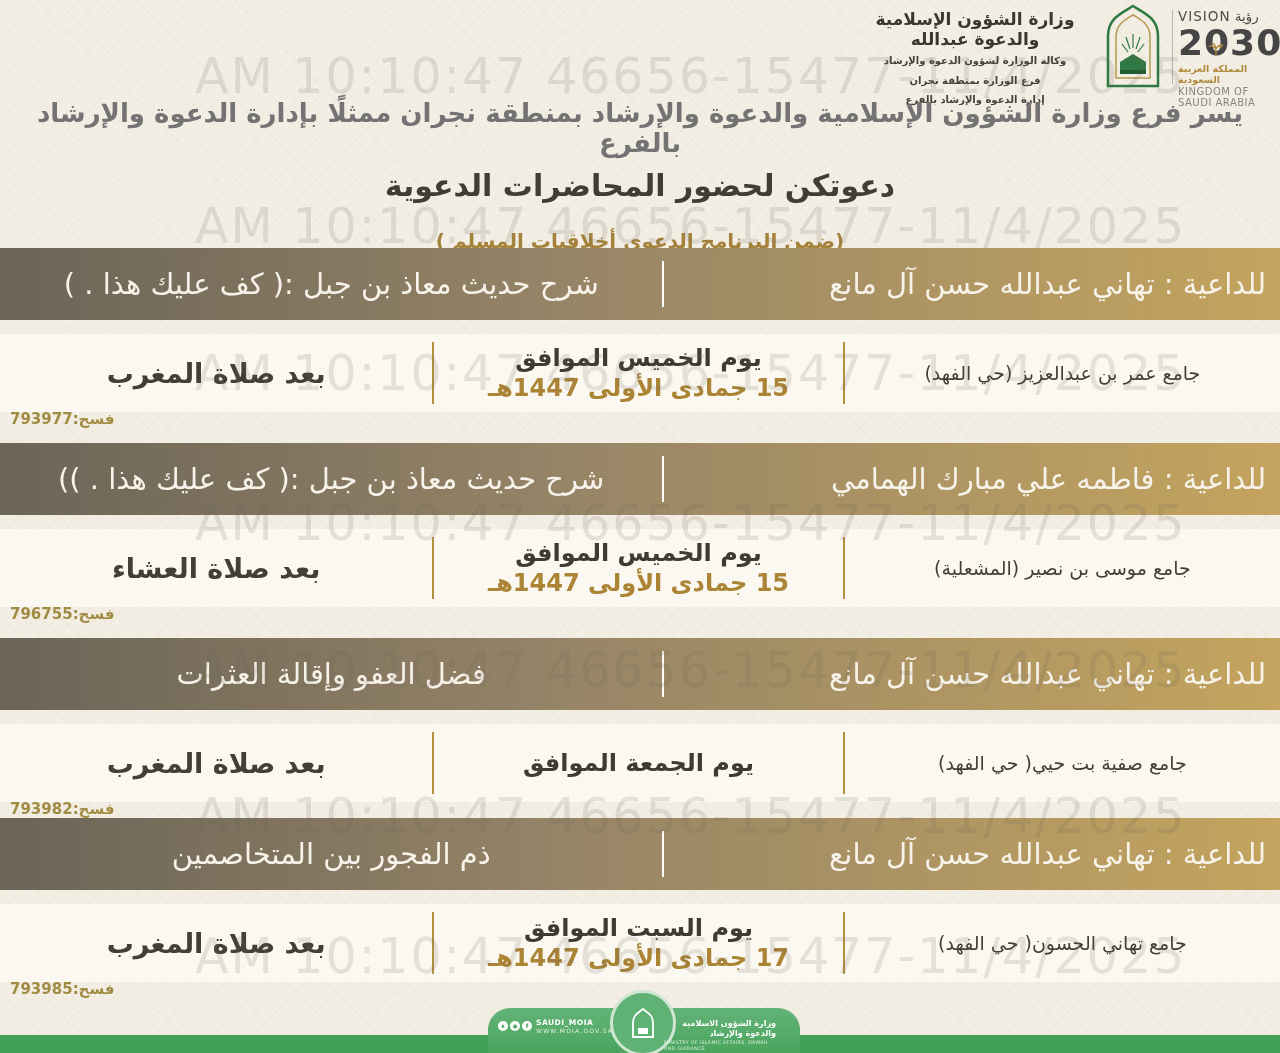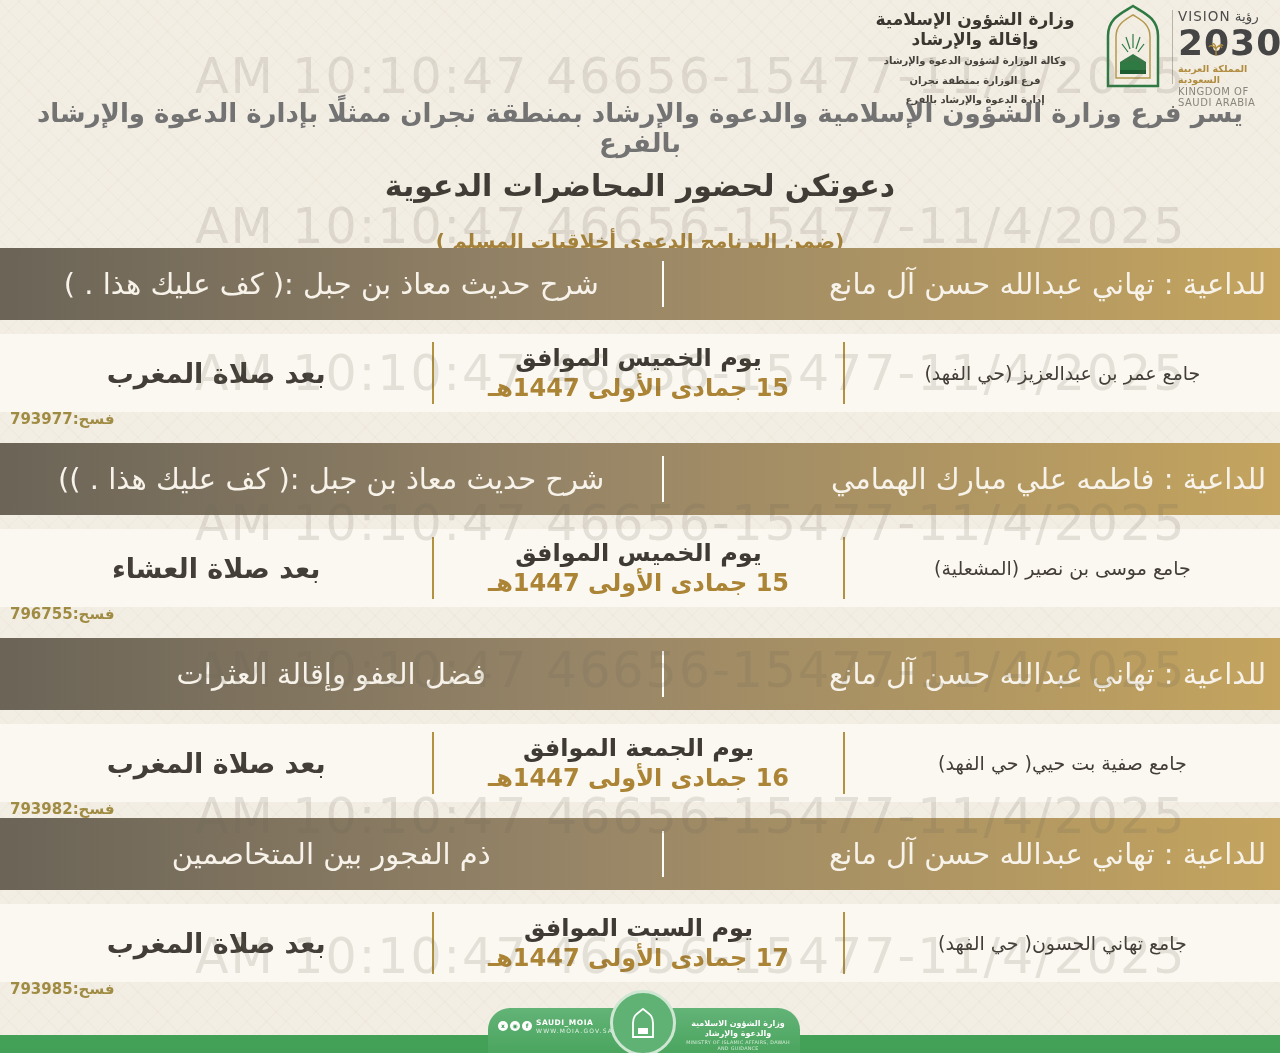--- a/index.html
+++ b/index.html
@@ -68,37 +68,37 @@
   }
   .tab-left{position:absolute;left:498px;top:1018px;width:110px;display:flex;align-items:center;gap:4px;z-index:6;}
   .social-row{display:flex;gap:2px;}
   .social-dot{
     width:10px;height:10px;border-radius:50%;background:#ffffff;color:#3d9a53;
     font-size:6px;line-height:10px;text-align:center;font-weight:bold;
   }
   .tab-left-text{line-height:1.2;}
   .tab-handle{font-size:7.5px;font-weight:bold;color:#ffffff;letter-spacing:0.5px;}
   .tab-site{font-size:6px;color:#dff0e2;letter-spacing:1.2px;}
-  .tab-right{position:absolute;left:682px;top:1019px;width:112px;text-align:center;z-index:6;line-height:1.3;}
+  .tab-right{position:absolute;left:664px;top:1019px;width:112px;z-index:6;line-height:1.3;}
   .tab-ar{font-size:8px;font-weight:bold;color:#ffffff;direction:rtl;}
   .tab-en{font-size:4.8px;color:#d8ecd9;letter-spacing:0.3px;}
 </style>
 </head>
 <body>
 
 <div class="watermark" style="top:48px">AM 10:10:47 46656-15477-11/4/2025</div>
 <div class="watermark" style="top:198px">AM 10:10:47 46656-15477-11/4/2025</div>
 <div class="watermark" style="top:345px">AM 10:10:47 46656-15477-11/4/2025</div>
 <div class="watermark" style="top:495px">AM 10:10:47 46656-15477-11/4/2025</div>
 <div class="watermark" style="top:642px">AM 10:10:47 46656-15477-11/4/2025</div>
 <div class="watermark" style="top:788px">AM 10:10:47 46656-15477-11/4/2025</div>
 <div class="watermark" style="top:928px">AM 10:10:47 46656-15477-11/4/2025</div>
 
 <div class="brand-text">
-  <div class="brand-callig">وزارة الشؤون الإسلامية وإقالة والإرشاد</div>
+  <div class="brand-callig">وزارة الشؤون الإسلامية والدعوة عبدالله</div>
   <div class="brand-sub">وكالة الوزارة لشؤون الدعوة والإرشاد</div>
   <div class="brand-sub">فرع الوزارة بمنطقة نجران</div>
   <div class="brand-sub">إدارة الدعوة والإرشاد بالفرع</div>
 </div>
 
 <span class="emblem">
   <svg width="66" height="84" viewBox="0 0 66 84">
     <path d="M33 2 C22 9 8 14 8 32 L8 82 L58 82 L58 32 C58 14 44 9 33 2 Z" fill="none" stroke="#2f7a43" stroke-width="2.5"></path>
     <path d="M33 11 C25 16 16 20 16 33 L16 74 L50 74 L50 33 C50 20 41 16 33 11 Z" fill="none" stroke="#b59a4e" stroke-width="1.5"></path>
     <g stroke="#2f7a43" stroke-width="1.2">
@@ -176,21 +176,20 @@
   <div class="banner">
     <div class="banner-right">للداعية : تهاني عبدالله حسن آل مانع</div>
     <div class="banner-div"></div>
     <div class="banner-left">فضل العفو وإقالة العثرات</div>
   </div>
   <div class="row">
     <div class="cell-mosque">جامع صفية بت حيي( حي الفهد)</div>
     <div class="gold-div"></div>
     <div class="cell-date">
       <div class="date-day">يوم الجمعة الموافق</div>
-      <div class="date-hijri">16 جمادى الأولى 1447هـ</div>
     </div>
     <div class="gold-div"></div>
     <div class="cell-time">بعد صلاة المغرب</div>
   </div>
   <div class="permit">فسح:793982</div>
 </div>
 
 <div class="block" style="top:818px">
   <div class="banner">
     <div class="banner-right">للداعية : تهاني عبدالله حسن آل مانع</div>

